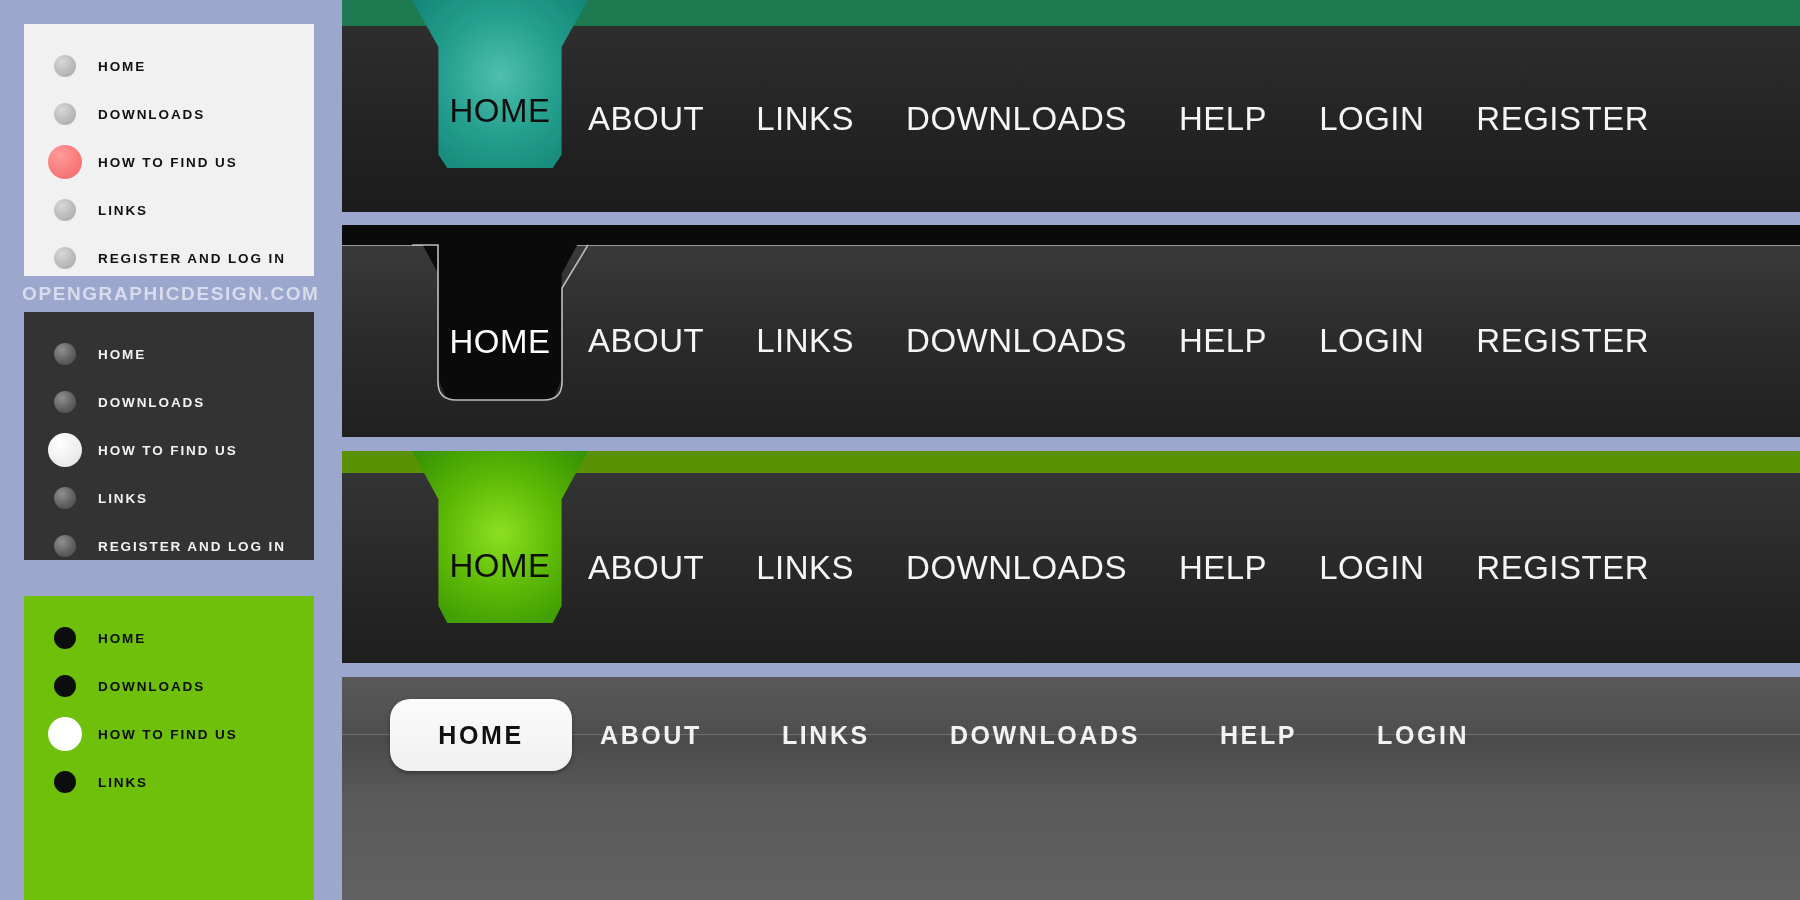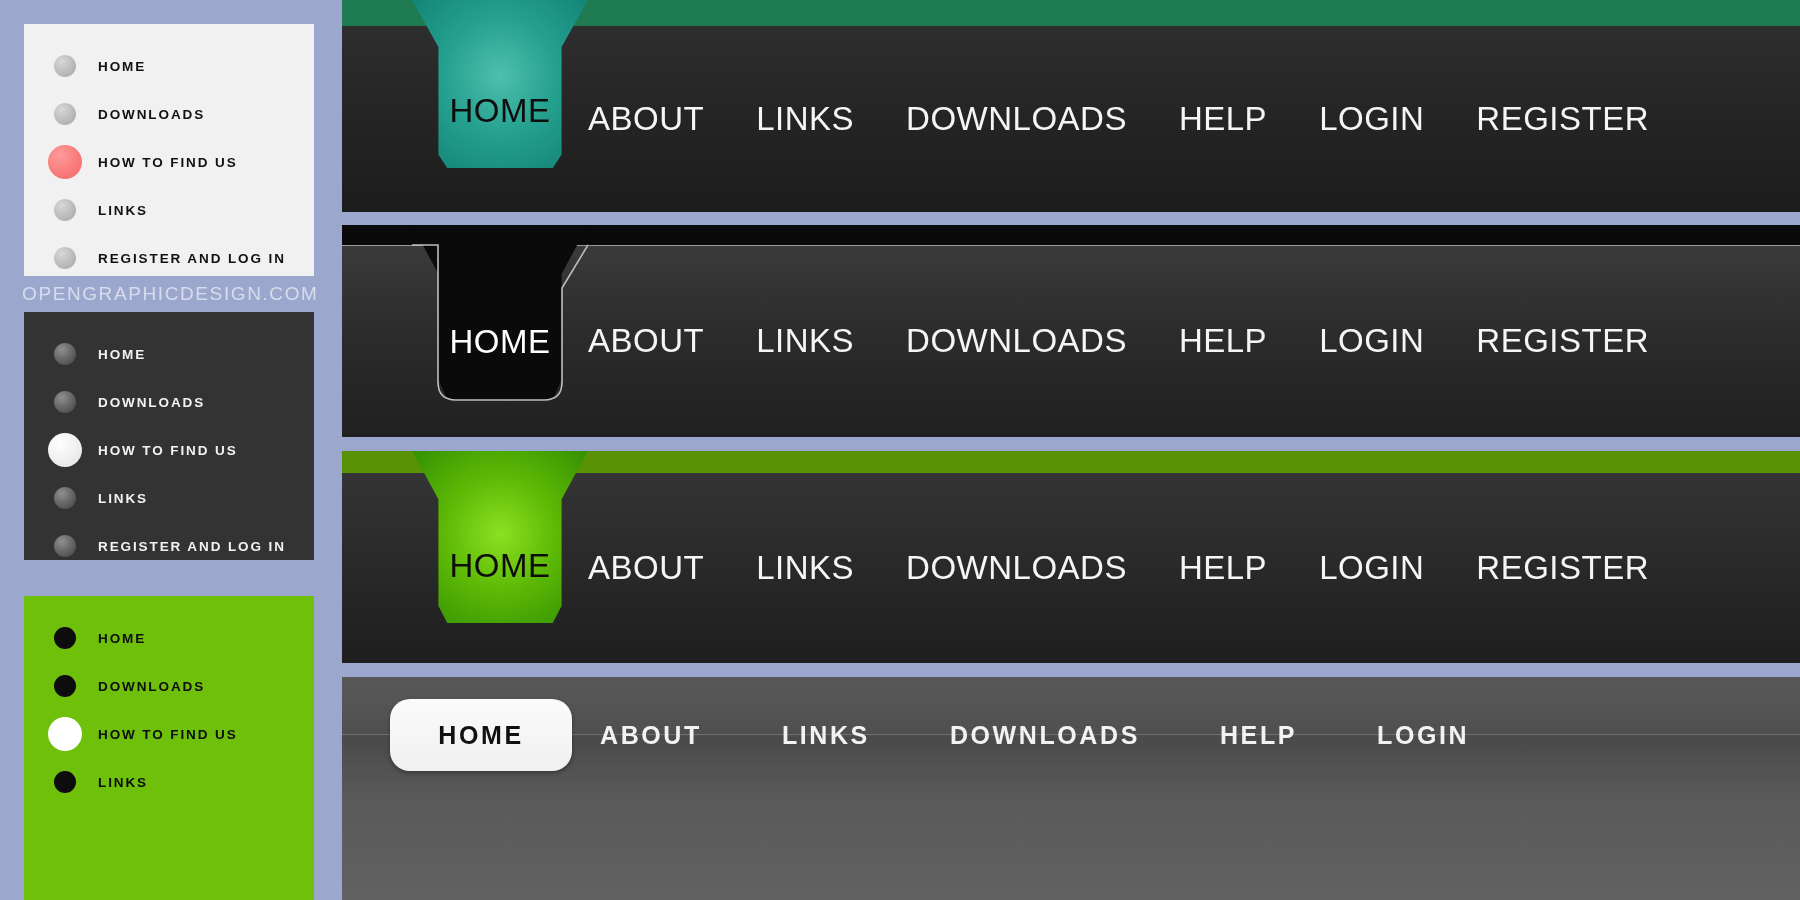--- a/index.html
+++ b/index.html
@@ -59,21 +59,21 @@
   .vlabel{
     font-size:13.5px; font-weight:bold; letter-spacing:1.9px;
     white-space:nowrap;
   }
   .vmenu.light .vlabel{ color:#111111; }
   .vmenu.dark  .vlabel{ color:#f2f2f2; }
   .vmenu.green .vlabel{ color:#0d0d0d; }
 
   #watermark{
     position:absolute; left:22px; top:283px;
-    font-size:19px; font-weight:normal; letter-spacing:1.6px;
+    font-size:19px; font-weight:bold; letter-spacing:1.6px;
     color:#d8dcec; white-space:nowrap;
   }
 
   
   #right-column{ position:absolute; left:342px; top:0; width:1458px; height:900px; }
 
   .navbar{ position:absolute; left:0; width:1458px; overflow:hidden; }
 
   
   #nav1{ top:0; height:212px; }

